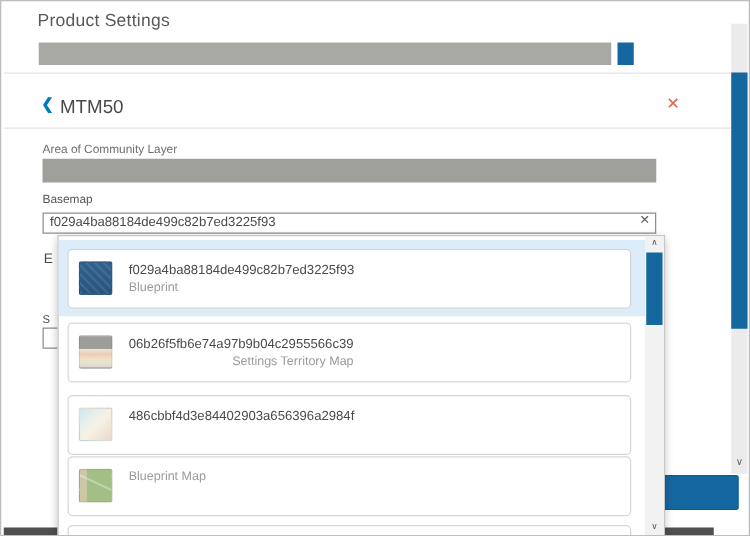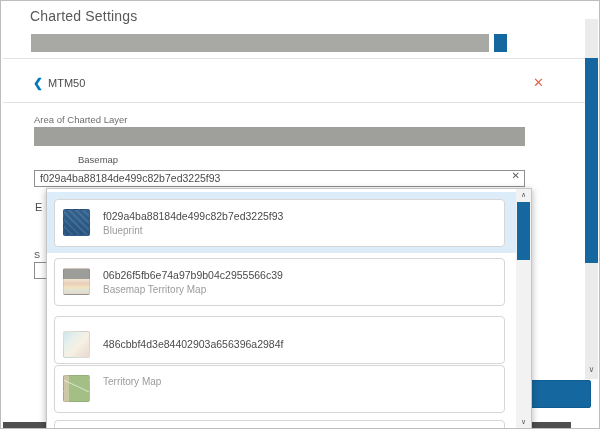--- a/index.html
+++ b/index.html
@@ -10,27 +10,27 @@
 
   .bar-redacted{position:absolute;background:#a8a8a4;}
   .bar-top{left:30px;top:33px;width:458px;height:18px;}
   .blue-square{position:absolute;left:493px;top:33px;width:13px;height:18px;background:#15679f;}
 
   .divider{position:absolute;left:2px;width:582px;height:1px;background:#e3e3e3;}
   .div-1{top:57px;}
   .div-2{top:101px;}
 
   .back-chevron{position:absolute;left:32px;top:75px;font-size:12px;font-weight:bold;color:#0079c1;}
-  .back-label{position:absolute;left:47px;top:76px;font-size:11px;color:#4a4a4a;}
+  .back-label{position:absolute;left:47px;top:76px;font-size:15px;color:#4a4a4a;}
   .close-x{position:absolute;left:532px;top:74px;font-size:13px;color:#e4654e;cursor:pointer;}
 
   .field-label{position:absolute;font-size:9.5px;color:#6e6e6e;}
   .aoi-label{left:33px;top:113px;}
   .aoi-bar{left:33px;top:126px;width:491px;height:19px;background:#9f9f9b;}
-  .basemap-label{left:33px;top:153px;color:#565656;margin-left:44px;}
+  .basemap-label{left:33px;top:153px;color:#565656;}
 
   .input-wrap{position:absolute;left:33px;top:167px;width:491px;height:17px;}
   .input-wrap input{width:100%;height:100%;border:1px solid #8f8f8f;background:#fff;font-size:10.5px;color:#4a4a4a;padding:0 20px 0 5px;outline:none;}
   .clear-x{position:absolute;right:5px;top:2px;font-size:10px;color:#5f5f5f;cursor:pointer;}
 
   
   .hidden-e{position:absolute;left:34px;top:200px;font-size:11px;color:#4a4a4a;}
   .hidden-s{position:absolute;left:33px;top:249px;font-size:9px;color:#4a4a4a;}
   .mini-checkbox{position:absolute;left:33px;top:261px;width:15px;height:17px;border:1px solid #8d8d8d;background:#fff;}
 
@@ -46,54 +46,54 @@
   
   .dropdown{position:absolute;left:45px;top:187px;width:486px;height:242px;background:#fff;border:1px solid #c6c6c6;border-bottom:none;box-shadow:0 2px 7px rgba(0,0,0,.3);z-index:5;}
   .dd-scroll-col{position:absolute;right:0;top:0;width:15px;height:100%;background:#f2f2f2;}
   .dd-up{position:absolute;right:0;top:0;width:15px;height:12px;font-size:7px;color:#555;text-align:center;line-height:12px;}
   .dd-thumb{position:absolute;right:1px;top:13px;width:13px;height:58px;background:#15679f;}
   .dd-down{position:absolute;right:0;bottom:2px;width:15px;height:12px;font-size:7px;color:#555;text-align:center;line-height:12px;}
 
   .highlight-strip{position:absolute;left:0;top:3px;width:470px;height:61px;background:#dcedf9;}
   .card{position:absolute;left:7px;width:451px;height:48px;background:#fff;border:1px solid #d6d6d6;border-radius:4px;display:flex;align-items:flex-start;padding:9px 8px 0 8px;cursor:pointer;}
   .card-1{top:10px;}
-  .card-2{top:69px;}
-  .card-3{top:127px;align-items:center;}
+  .card-2{top:69px;text-align:right;}
+  .card-3{top:127px;}
   .card-4{top:176px;}
   .card-5{top:231px;height:20px;}
 
   .thumb{width:27px;height:27px;border-radius:2px;flex:none;margin-right:13px;border:1px solid rgba(0,0,0,.08);}
   .thumb-blueprint{background:repeating-linear-gradient(45deg,rgba(255,255,255,.10) 0 2px,rgba(0,0,0,0) 2px 5px),linear-gradient(180deg,#31618d,#27547f);}
   .thumb-charted{background:linear-gradient(180deg,#9d9d99 0%,#9d9d99 42%,#f0e3cf 42%,#e9ceba 58%,#f2e3c0 74%,#dde3d8 87%,#e8d3c9 100%);}
   .thumb-pencil{background:linear-gradient(135deg,#cfe6ee 0%,#e8f0ea 32%,#f6f1e3 55%,#f0e6da 75%,#e9d9d2 100%);}
   .thumb-community{background:linear-gradient(25deg,rgba(255,255,255,0) 54%,rgba(255,255,255,.55) 56%,rgba(255,255,255,0) 60%),linear-gradient(90deg,#cdc7a6 0 22%,#a3bf85 22% 100%);}
 
   .card-text{display:flex;flex-direction:column;line-height:1.4;}
   .card-id{font-size:10.5px;color:#4a4a4a;}
   .card-name{font-size:10px;color:#9b9b9b;}
 </style>
 </head>
 <body>
 
 <div id="stage">
 
-  <div class="title">Charted Settings</div>
+  <div class="title">Product Settings</div>
 
   <div class="bar-redacted bar-top"></div>
   <div class="blue-square"></div>
 
   <div class="divider div-1"></div>
 
   <div class="back-chevron">❮</div>
   <div class="back-label">MTM50</div>
   <div class="close-x">✕</div>
 
   <div class="divider div-2"></div>
 
-  <div class="field-label aoi-label">Area of Charted Layer</div>
+  <div class="field-label aoi-label">Area of Community Layer</div>
   <div class="bar-redacted aoi-bar"></div>
 
   <div class="field-label basemap-label">Basemap</div>
   <div class="input-wrap">
     <input type="text" value="f029a4ba88184de499c82b7ed3225f93" style="">
     <span class="clear-x">✕</span>
   </div>
 
   <div class="hidden-e">E</div>
   <div class="hidden-s">S</div>
@@ -114,35 +114,35 @@
       <div class="card-text">
         <span class="card-id">f029a4ba88184de499c82b7ed3225f93</span>
         <span class="card-name">Blueprint</span>
       </div>
     </div>
 
     <div class="card card-2">
       <div class="thumb thumb-charted"></div>
       <div class="card-text">
         <span class="card-id">06b26f5fb6e74a97b9b04c2955566c39</span>
-        <span class="card-name">Basemap Territory Map</span>
+        <span class="card-name">Settings Territory Map</span>
       </div>
     </div>
 
     <div class="card card-3">
       <div class="thumb thumb-pencil"></div>
       <div class="card-text">
         <span class="card-id">486cbbf4d3e84402903a656396a2984f</span>
       </div>
     </div>
 
     <div class="card card-4">
       <div class="thumb thumb-community"></div>
       <div class="card-text">
-        <span class="card-name">Territory Map</span>
+        <span class="card-name">Blueprint Map</span>
       </div>
     </div>
 
     <div class="card card-5"></div>
 
     <div class="dd-scroll-col"></div>
     <div class="dd-up">∧</div>
     <div class="dd-thumb"></div>
     <div class="dd-down">∨</div>
   </div>

